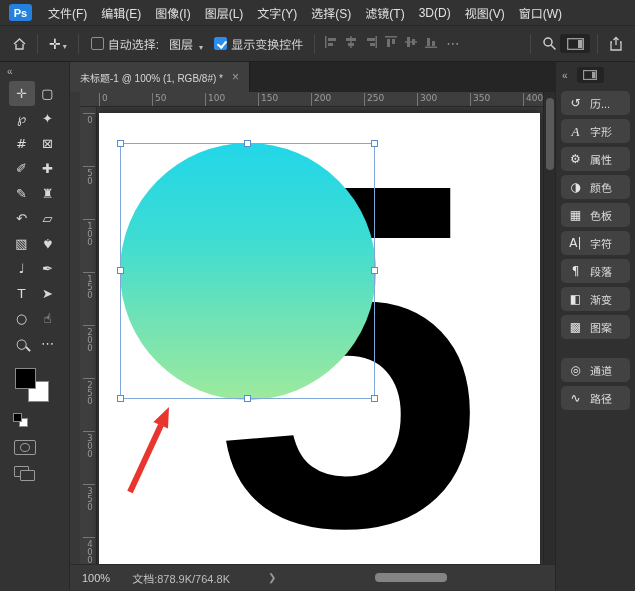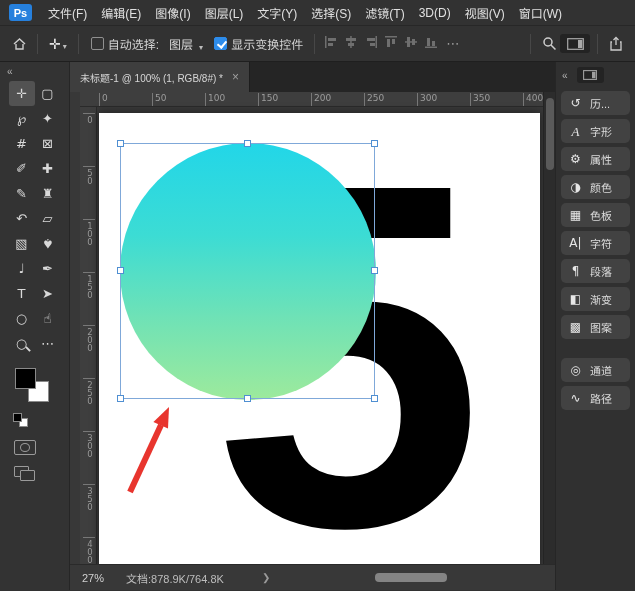--- a/index.html
+++ b/index.html
@@ -339,21 +339,21 @@
             <polygon points="70,294 69,315.5 54.4,308.9" fill="#e8352e"></polygon>
           </svg>
         </div>
 
         <div class="vscroll">
           <div class="vhandle"></div>
         </div>
       </div>
 
       <div class="statusbar">
-        <span class="zoom">27%</span>
+        <span class="zoom">100%</span>
         <span class="docinfo">文档:878.9K/764.8K</span>
         <span class="statchev">❯</span>
         <div class="hhandle"></div>
       </div>
     </section>
 
     <aside class="rightrail">
       <div class="railhead">
         <span class="collapse">«</span>
         <span class="wsmini">

